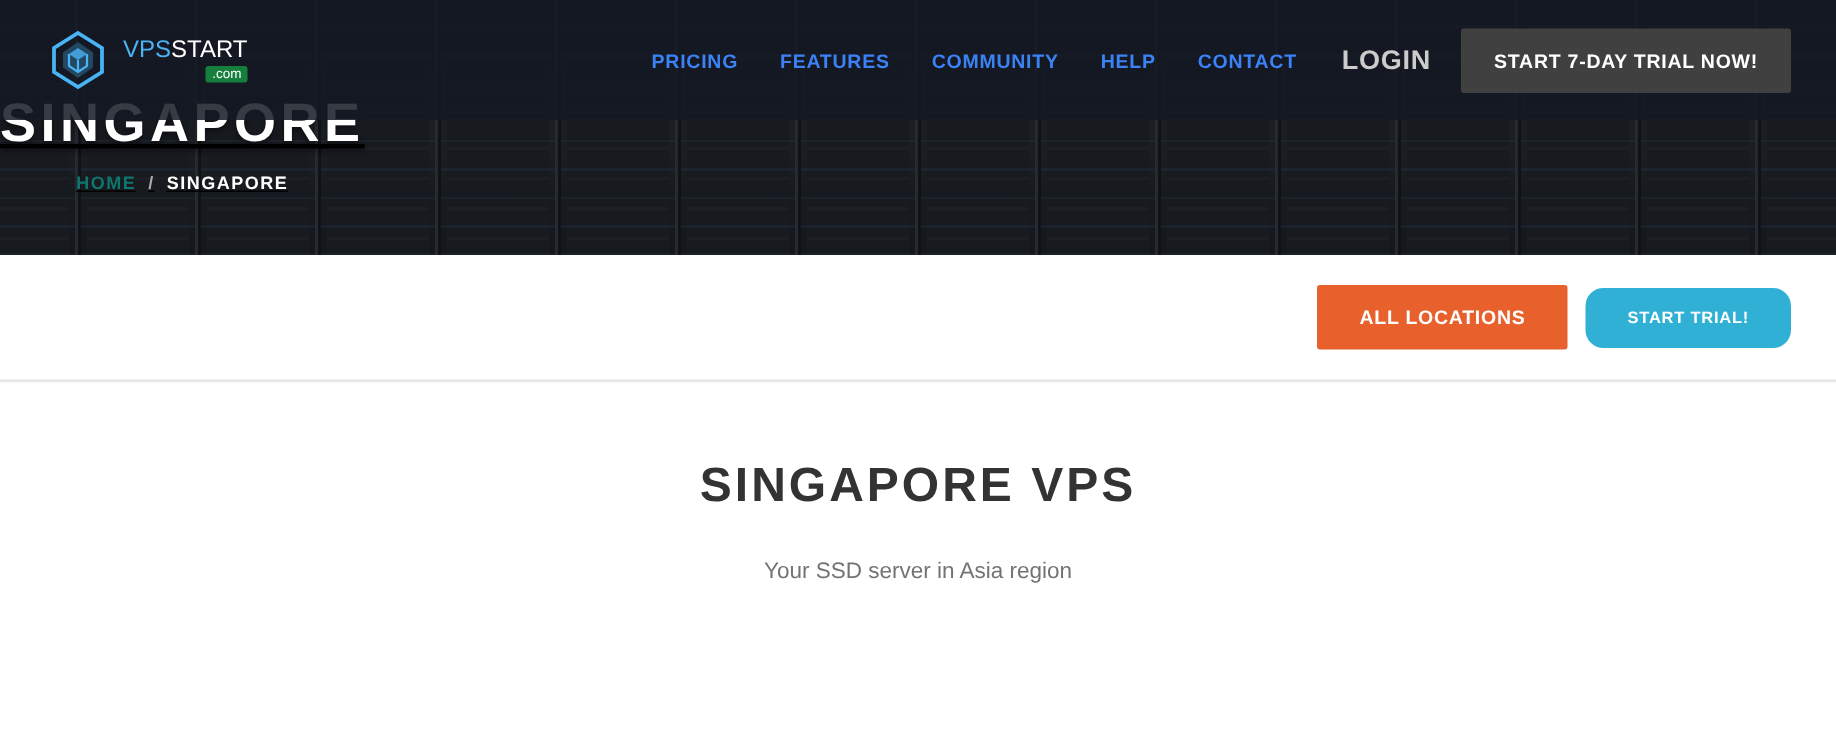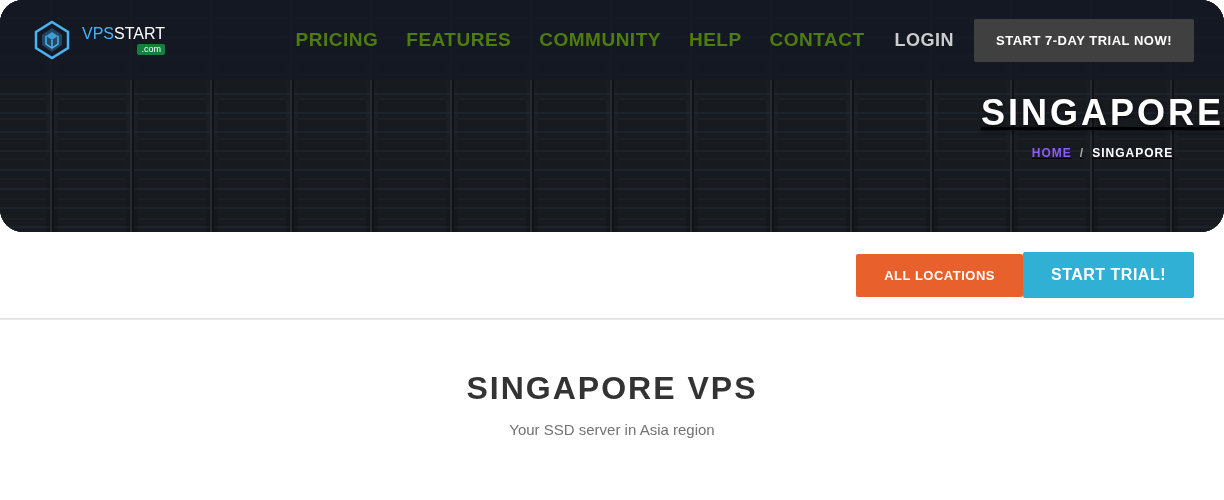--- a/index.html
+++ b/index.html
@@ -55,23 +55,23 @@
     }
 
     .nav {
       display: flex;
       align-items: center;
       gap: 28px;
       margin-right: 30px;
     }
 
     .nav a {
-      color: #4d7c0f;
-      text-decoration: none;
-      font-size: 19px;
+      color: #3b82f6;
+      text-decoration: none;
+      font-size: 13px;
       font-weight: 600;
       letter-spacing: 0.5px;
       text-transform: uppercase;
     }
 
     .login-link {
       color: #cccccc;
       text-decoration: none;
       font-size: 18px;
       font-weight: 600;
@@ -89,26 +89,25 @@
       font-weight: 700;
       letter-spacing: 0.5px;
       text-transform: uppercase;
       border-radius: 2px;
       white-space: nowrap;
     }
 
     
     .hero {
       position: relative;
-      height: 232px;
+      height: 170px;
       overflow: hidden;
       display: flex;
       align-items: center;
-      justify-content: flex-end;
-      border-radius: 23px;
+      justify-content: flex-start;
     }
 
     .hero-bg {
       position: absolute;
       top: 0; left: 0; right: 0; bottom: 0;
       background: #2a2a2a;
       overflow: hidden;
     }
 
     
@@ -186,39 +185,40 @@
       align-items: center;
       justify-content: center;
       gap: 8px;
       font-size: 12px;
       font-weight: 700;
       letter-spacing: 1px;
       text-transform: uppercase;
     }
 
     .breadcrumb-home {
-      color: #8b5cf6;
+      color: #0f766e;
       text-decoration: none;
     }
 
     .breadcrumb-sep {
       color: #aaaaaa;
     }
 
     .breadcrumb-current {
       color: #ffffff;
     }
 
     
     .buttons-section {
       background: #ffffff;
       padding: 20px 30px;
       display: flex;
       justify-content: flex-end;
       align-items: center;
+      gap: 12px;
       border-bottom: 1px solid #e5e5e5;
     }
 
     .btn-all-locations {
       background: #e8612c;
       color: white;
       text-decoration: none;
       padding: 14px 28px;
       font-size: 13px;
       font-weight: 700;
@@ -227,43 +227,43 @@
       border-radius: 2px;
       border: none;
       cursor: pointer;
     }
 
     .btn-start-trial {
       background: #31b0d5;
       color: white;
       text-decoration: none;
       padding: 14px 28px;
-      font-size: 16px;
+      font-size: 11px;
       font-weight: 700;
       letter-spacing: 0.5px;
       text-transform: uppercase;
-      border-radius: 2px;
+      border-radius: 12px;
       border: none;
       cursor: pointer;
     }
 
     
     .main-content {
       background: #ffffff;
       padding: 50px 30px 40px;
       text-align: center;
     }
 
     .section-title {
       font-size: 32px;
       font-weight: 900;
       color: #333333;
       letter-spacing: 2px;
       text-transform: uppercase;
-      margin-bottom: 14px;
+      margin-bottom: 30px;
     }
 
     .section-subtitle {
       font-size: 15px;
       color: #737373;
       font-weight: 400;
     }
 
     .separator {
       width: 100%;

